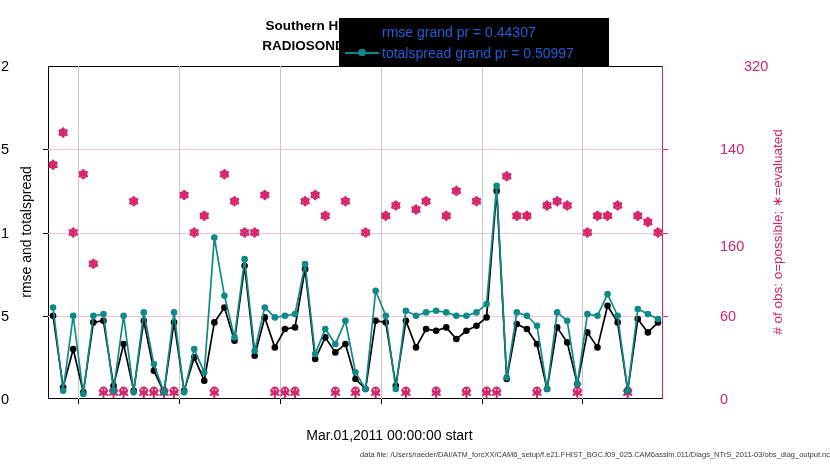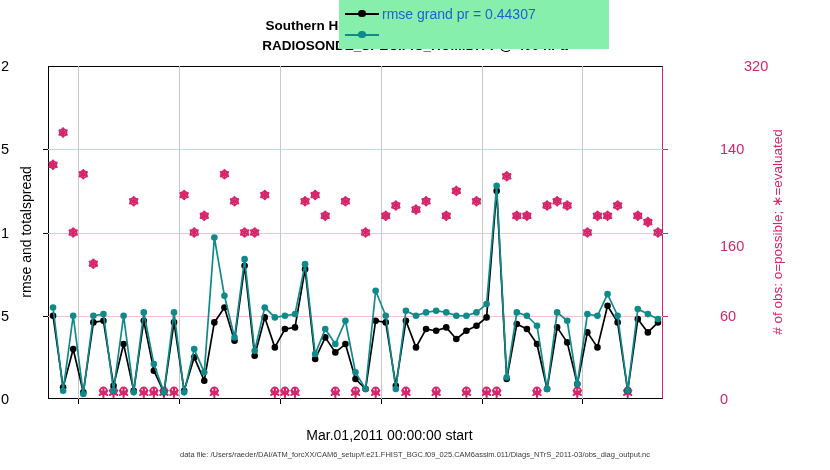--- a/index.html
+++ b/index.html
@@ -27,24 +27,24 @@
       transform:translateY(-50%);white-space:nowrap;}
   .tickmark-r{position:absolute;right:-5px;width:5px;height:1.2px;background:#d6246b;}
   .xtickmark{position:absolute;bottom:-5px;width:1.2px;height:5px;background:#000;}
 
   .ylabel-left{position:absolute;left:-22px;top:166px;font-size:14px;color:#000;
       transform:translate(-50%,-50%) rotate(-90deg);white-space:nowrap;}
   .ylabel-right{position:absolute;left:777px;top:232px;font-size:13.5px;color:#d6246b;
       transform:translate(-50%,-50%) rotate(-90deg);white-space:nowrap;}
 
   .xlabel{position:absolute;left:0;top:427px;width:779px;text-align:center;font-size:14px;color:#000;}
-  .footer{position:absolute;left:0;top:450px;width:830px;text-align:center;font-size:7.5px;color:#3a3a3a;
+  .footer{position:absolute;left:0;top:450px;width:830px;text-align:right;font-size:7.5px;color:#3a3a3a;
       font-family:"Liberation Sans",sans-serif;}
 
-  .legend{position:absolute;left:339px;top:0;width:258px;padding:3px 6px 4px 6px;background:#86efac;}
+  .legend{position:absolute;left:339px;top:18px;width:258px;padding:3px 6px 4px 6px;background:#000000;}
   .legend-row{display:flex;align-items:center;height:21px;}
   .legend-mark{width:34px;height:12px;position:relative;flex:0 0 34px;margin-right:3px;}
   .legend-mark i{position:absolute;left:0;top:5px;width:34px;height:2.2px;display:block;}
   .legend-mark b{position:absolute;left:13px;top:2.3px;width:7.5px;height:7.5px;border-radius:50%;display:block;}
   .legend-text{font-size:14px;color:#1f5fd8;white-space:nowrap;}
 </style>
 </head>
 <body>
 
 <div id="fig">
@@ -489,17 +489,18 @@
         <i style="background:#000000"></i>
           <b style="background:#000000"></b>
       </span>
       <span class="legend-text">rmse grand pr = 0.44307</span>
     </div>
     <div class="legend-row">
       <span class="legend-mark">
         <i style="background:#0e8a8a"></i>
           <b style="background:#0e8a8a"></b>
       </span>
+      <span class="legend-text">totalspread grand pr = 0.50997</span>
     </div>
   </div>
 
   <div class="footer">data file: /Users/raeder/DAI/ATM_forcXX/CAM6_setup/f.e21.FHIST_BGC.f09_025.CAM6assim.011/Diags_NTrS_2011-03/obs_diag_output.nc</div>
 </div>
 
 </body></html>

